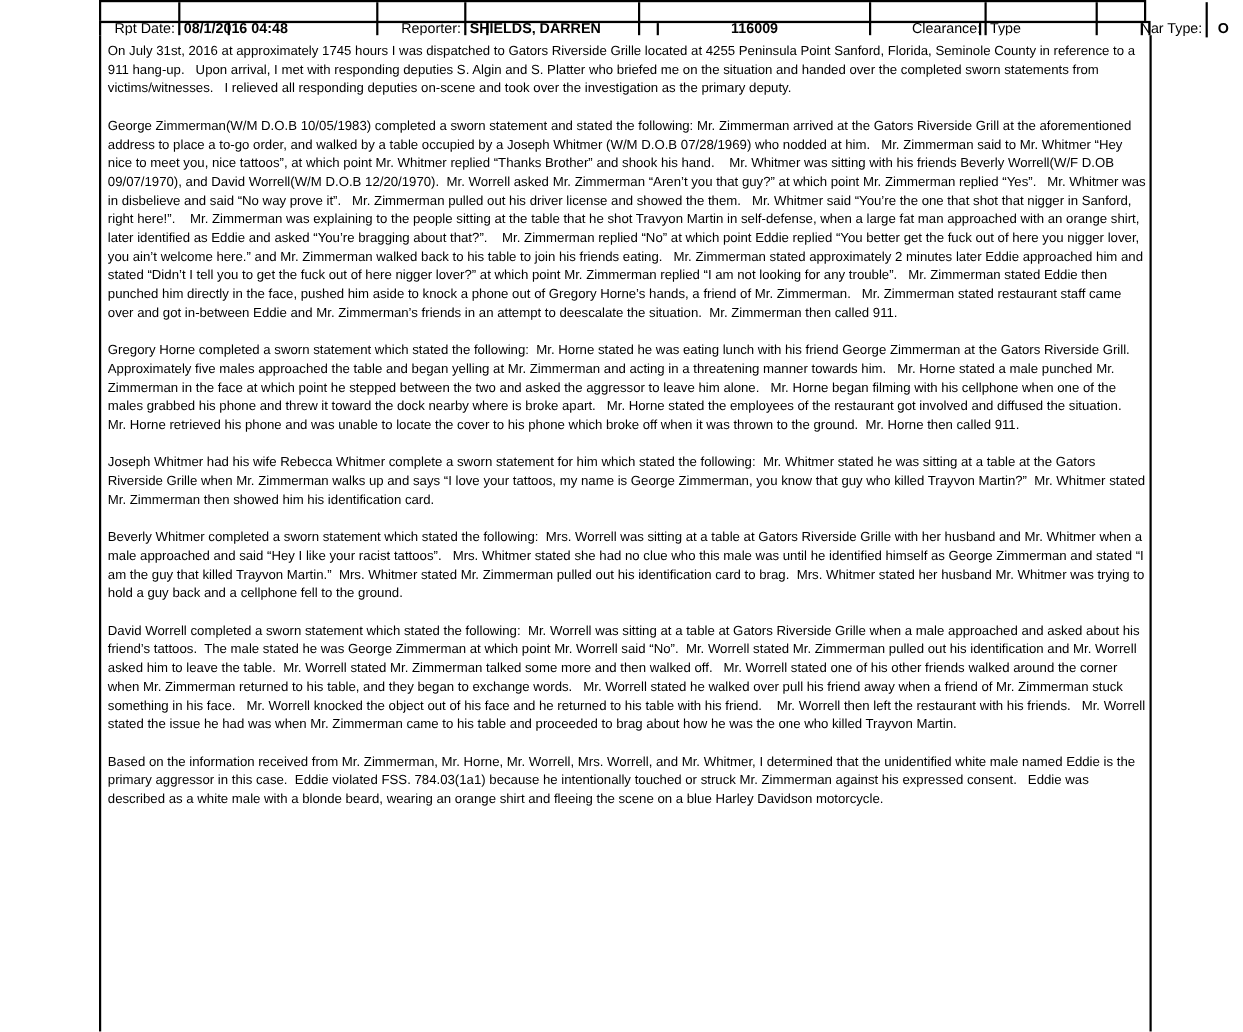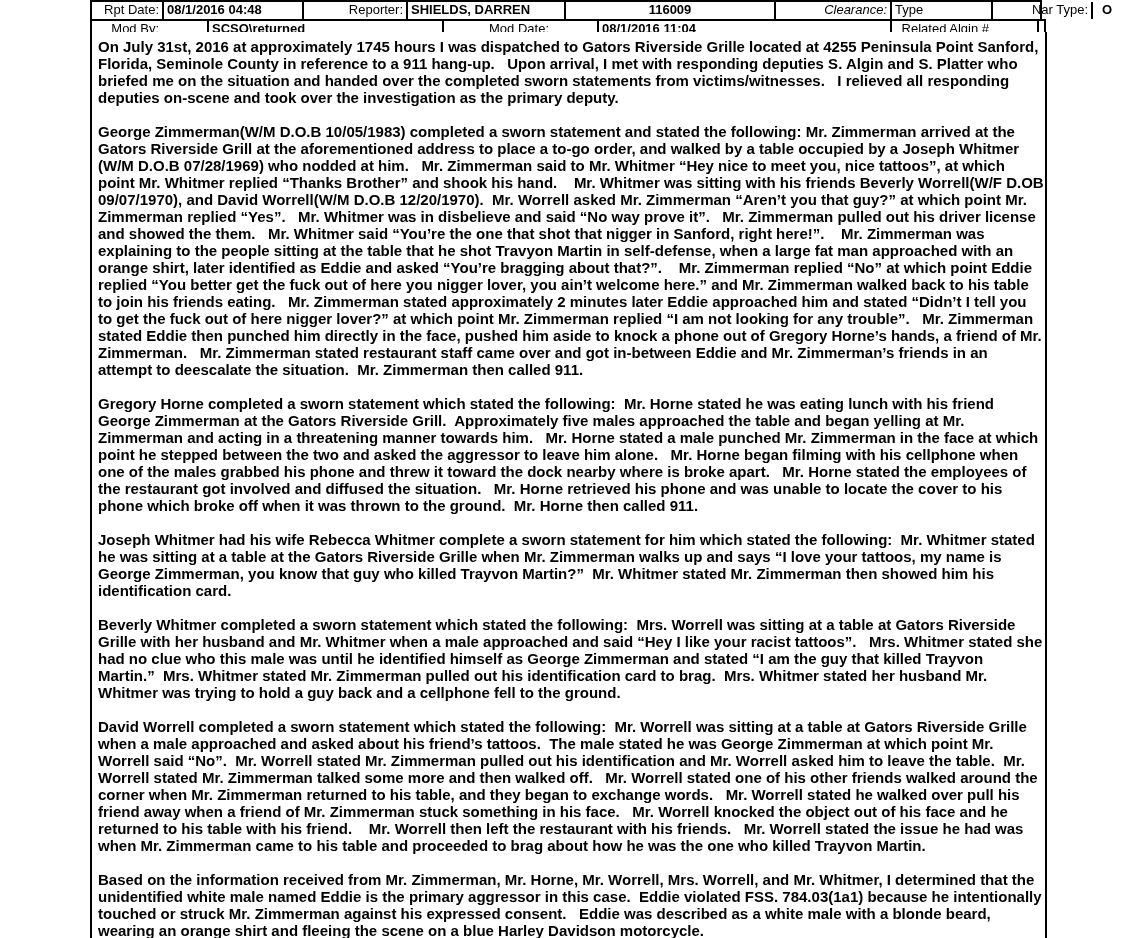--- a/index.html
+++ b/index.html
@@ -19,53 +19,53 @@
     height:17px;
     line-height:16px;
     font-size:13px;
     box-sizing:content-box;
   }
   .hrow2{margin-top:-2px;width:952px;gap:45px;}
   .hrow1{width:948px;}
   .hcell{
     box-sizing:border-box;
     border-left:2px solid #000;
-    padding:0 3px;
+    padding:16px 3px;
     white-space:nowrap;
     overflow:hidden;
     flex:0 0 auto;
   }
   .hcell:first-child{border-left:none;}
   .hlabel{text-align:right;font-weight:normal;}
   .hvalue{text-align:left;font-weight:bold;}
   .hcenter{text-align:center;}
   .hnormal{font-weight:normal;}
   
-  .w-r1c1{width:70px;}  .w-r1c2{width:140px;} .w-r1c3{width:104px;}
-  .w-r1c4{width:158px;} .w-r1c5{width:210px;} .w-r1c6{width:116px;font-style:italic;}
+  .w-r1c1{width:70px;}  .w-r1c2{width:140px;} .w-r1c3{width:80px;margin-left:40px;}
+  .w-r1c4{width:158px;} .w-r1c5{width:210px;} .w-r1c6{width:105px;}
   .w-r1c7{width:101px;} .w-r1c8{width:100px;}  .w-r1c9{width:30px;}
   
   .w-r2c1{width:70px;}  .w-r2c2{width:190px;} .w-r2c3{width:110px;}
   .w-r2c4{width:248px;} .w-r2c5{width:102px;} .w-r2c6{width:232px;}
 
   .bodybox{
     position:absolute;
     left:90px;top:32px;
     width:957px;height:906px;
     box-sizing:border-box;
     border-left:2px solid #000;
     border-right:2px solid #000;
     background:#fff;
     overflow:hidden;
   }
   .narrative{
     padding:6px 1px 0 6px;
-    font-size:15px;
+    font-size:12px;
     line-height:17px;
-    font-weight:bold;
+    font-weight:normal;
   }
   .para{
     margin:0 0 17px 0;
     white-space:pre-wrap;
     text-align:left;
   }
 </style>
 </head>
 <body>
 

